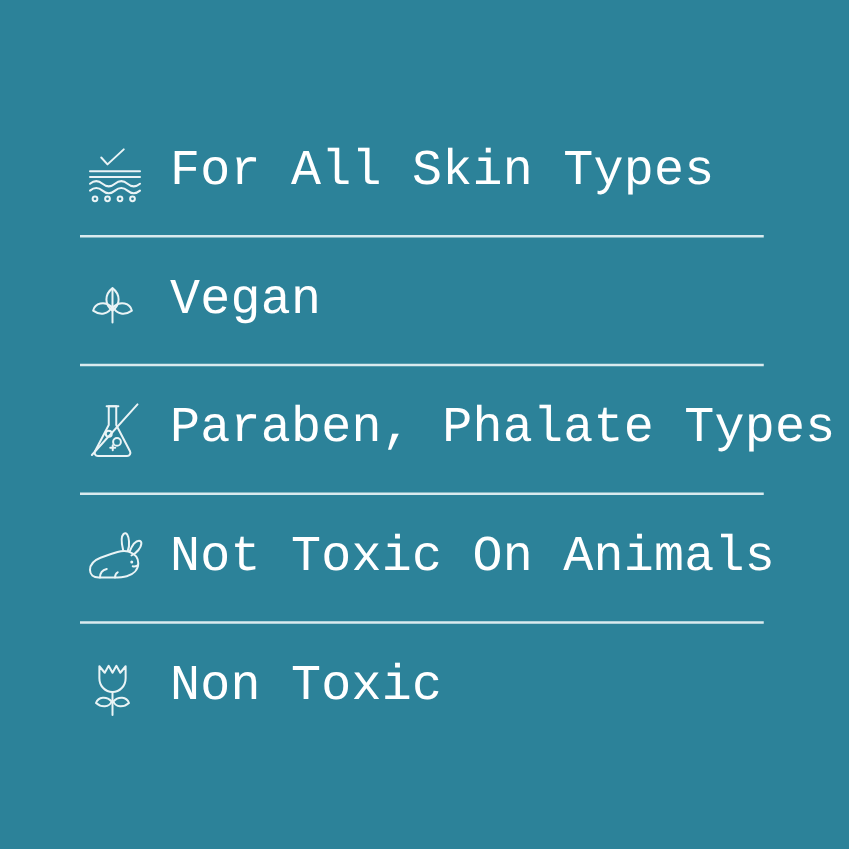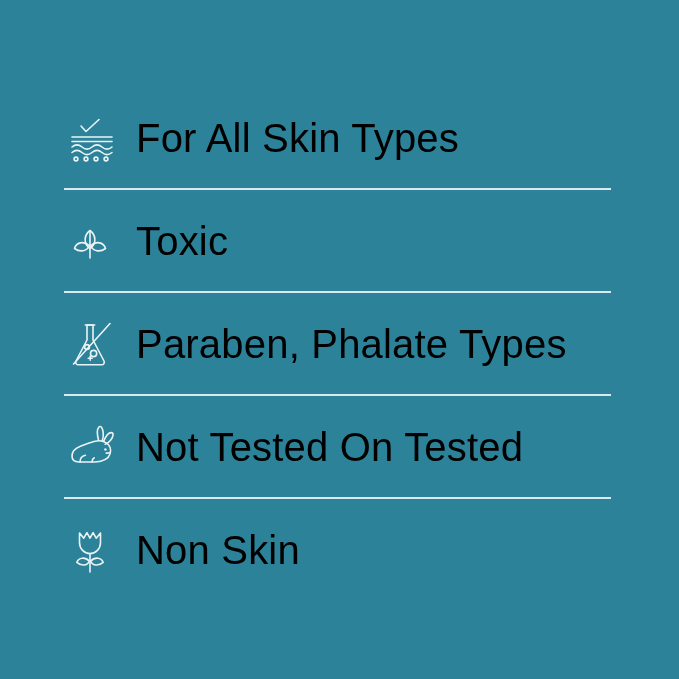--- a/index.html
+++ b/index.html
@@ -46,28 +46,28 @@
     justify-content: flex-start;
     margin-left: 4px;
   }
 
   .badge-icon svg {
     display: block;
     overflow: visible;
   }
 
   .badge-label {
-    color: #000000;
+    color: #ffffff;
     font-size: 40px;
     line-height: 1.05;
     letter-spacing: 0.2px;
     font-weight: 400;
     margin-left: 12px;
     white-space: nowrap;
-    font-family: Liberation Sans, sans-serif;
+    font-family: Liberation Mono, monospace;
   }
 
   .divider {
     width: 547px;
     height: 2px;
     background: #e9f3f5;
     opacity: 0.92;
     margin: 0;
     border: 0;
   }
@@ -108,21 +108,21 @@
 
     <div class="badge-row">
       <div class="badge-icon">
         <svg width="44" height="48" viewBox="0 0 44 48" fill="none" stroke="#eaf4f6" stroke-width="1.6" stroke-linecap="round" stroke-linejoin="round">
           <path d="M22 41 L22 14"></path>
           <path d="M22 13.5 C15.5 18.5 15.5 27 22 31.5 C28.5 27 28.5 18.5 22 13.5 Z"></path>
           <path d="M21.4 28.5 C15.5 23.5 8 25.5 6.5 31.5 C12 35.5 19 34.5 21.4 28.5 Z"></path>
           <path d="M22.6 28.5 C28.5 23.5 36 25.5 37.5 31.5 C32 35.5 25 34.5 22.6 28.5 Z"></path>
         </svg>
       </div>
-      <div class="badge-label">Toxic</div>
+      <div class="badge-label">Vegan</div>
     </div>
 
     <div class="divider-wrap">
       <hr class="divider">
     </div>
 
     <div class="badge-row">
       <div class="badge-icon">
         <svg width="48" height="50" viewBox="0 0 48 50" fill="none" stroke="#eaf4f6" stroke-width="1.6" stroke-linecap="round" stroke-linejoin="round">
           <path d="M19 6 L19 21 L8 42 A2.6 2.6 0 0 0 10.3 45.8 L33.7 45.8 A2.6 2.6 0 0 0 36 42 L25 21 L25 6 Z"></path>
@@ -145,34 +145,34 @@
         <svg width="50" height="46" viewBox="0 0 50 46" fill="none" stroke="#eaf4f6" stroke-width="1.6" stroke-linecap="round" stroke-linejoin="round">
           <path d="M30.5 16 C29 10 28.5 5.5 30.8 3.2 C33.2 1 34.8 4.5 35.2 9 C35.5 12.3 35 15 34.2 16.8"></path>
           <path d="M35.6 17.4 C37.6 12.5 40.4 8.6 43.2 8.6 C46 8.6 45.6 12.6 42.6 16.2 C40.6 18.6 38.6 19.8 37.2 20.3"></path>
           <path d="M34.8 17.3 C40 19 42.6 22.5 42.6 26.6 C42.6 31.6 39 35.5 33.4 37 C30.6 37.8 27 38 23 38 L11 38 C6.6 38 4 35.6 4 32 C4 27.8 7.2 24.2 12.4 22.2 C17.6 20.2 22.4 18.6 26 17.6 C29.2 16.7 32.2 16.5 34.8 17.3 Z"></path>
           <circle cx="37.4" cy="25.5" r="1.2" fill="#eaf4f6" stroke="none"></circle>
           <path d="M41.6 28.6 C40.4 29.2 39.2 29.3 38.2 29"></path>
           <path d="M12 38 C12 34.6 14 32 17.4 31.2"></path>
           <path d="M24 38 C24 36 24.8 34.6 26.2 33.8"></path>
         </svg>
       </div>
-      <div class="badge-label">Not Tested On Tested</div>
+      <div class="badge-label">Not Toxic On Animals</div>
     </div>
 
     <div class="divider-wrap">
       <hr class="divider">
     </div>
 
     <div class="badge-row">
       <div class="badge-icon">
         <svg width="44" height="50" viewBox="0 0 44 50" fill="none" stroke="#eaf4f6" stroke-width="1.6" stroke-linecap="round" stroke-linejoin="round">
           <path d="M11.5 8 L11.5 17.5 C11.5 23.8 16.2 28.6 22 28.6 C27.8 28.6 32.5 23.8 32.5 17.5 L32.5 8
                    L28.2 13.2 L25.1 7.6 L22 13.2 L18.9 7.6 L15.8 13.2 Z"></path>
           <path d="M22 28.6 L22 47"></path>
           <path d="M21.3 36.2 C17.2 31.6 10.6 32.4 8.8 37.4 C13.2 41.2 19.4 41 21.3 36.2 Z"></path>
           <path d="M22.7 36.2 C26.8 31.6 33.4 32.4 35.2 37.4 C30.8 41.2 24.6 41 22.7 36.2 Z"></path>
         </svg>
       </div>
-      <div class="badge-label">Non Skin</div>
+      <div class="badge-label">Non Toxic</div>
     </div>
 
   </div>
 </div>
 
 </body></html>

